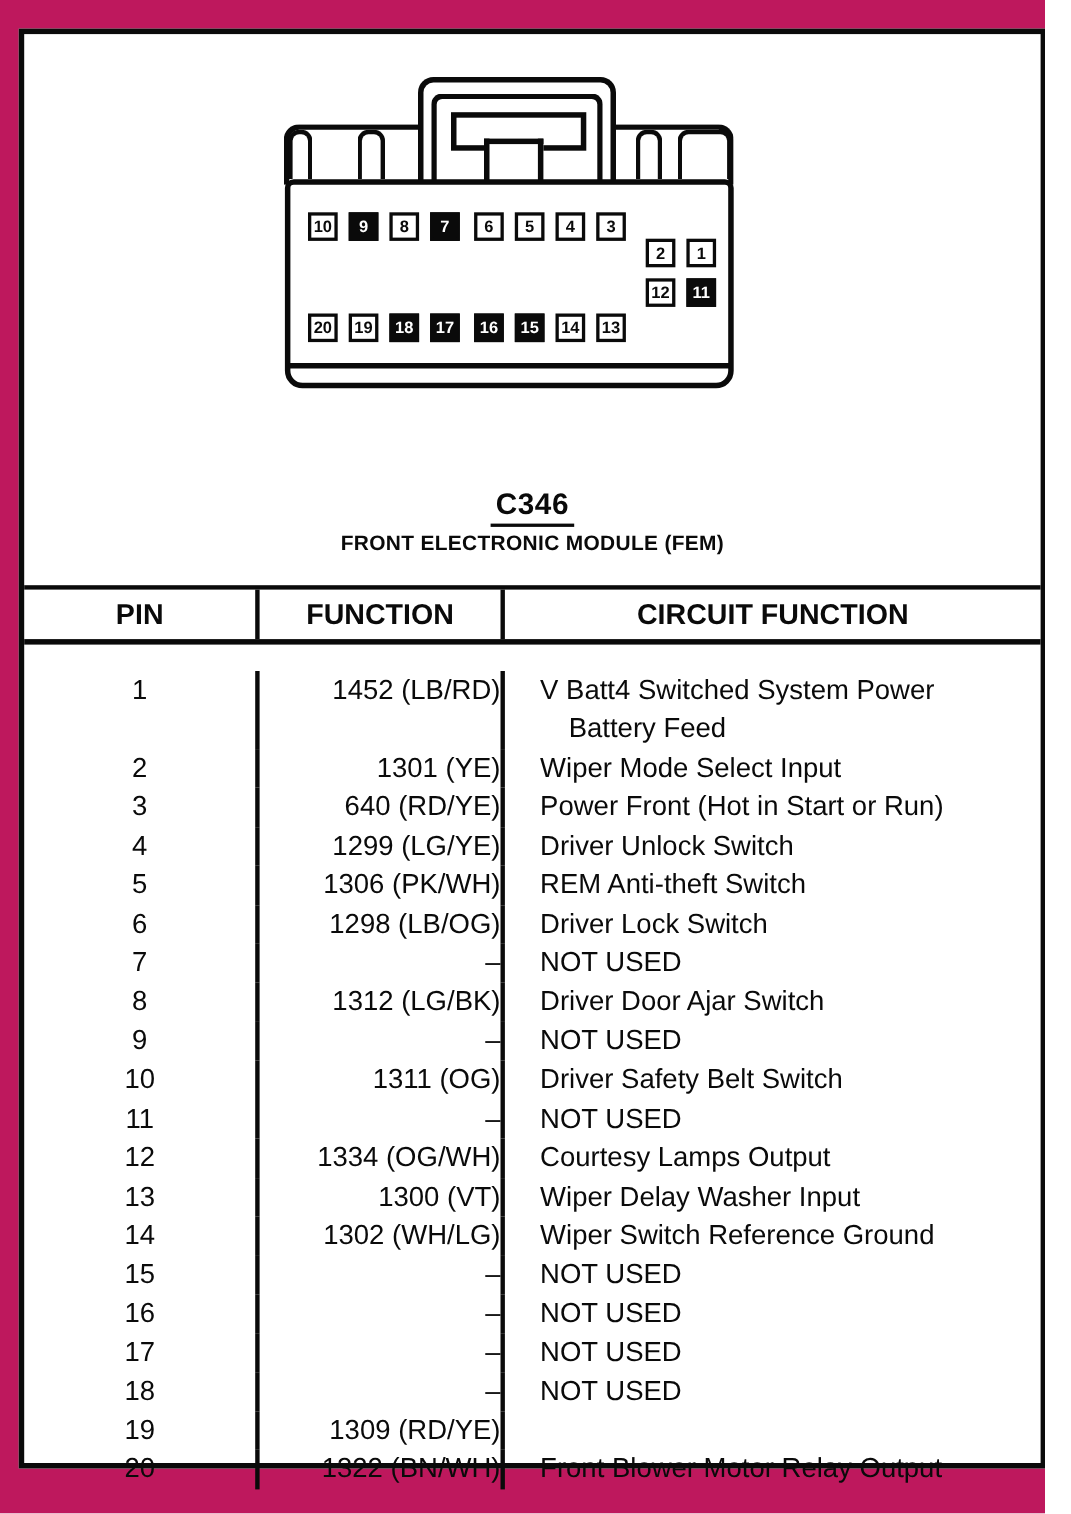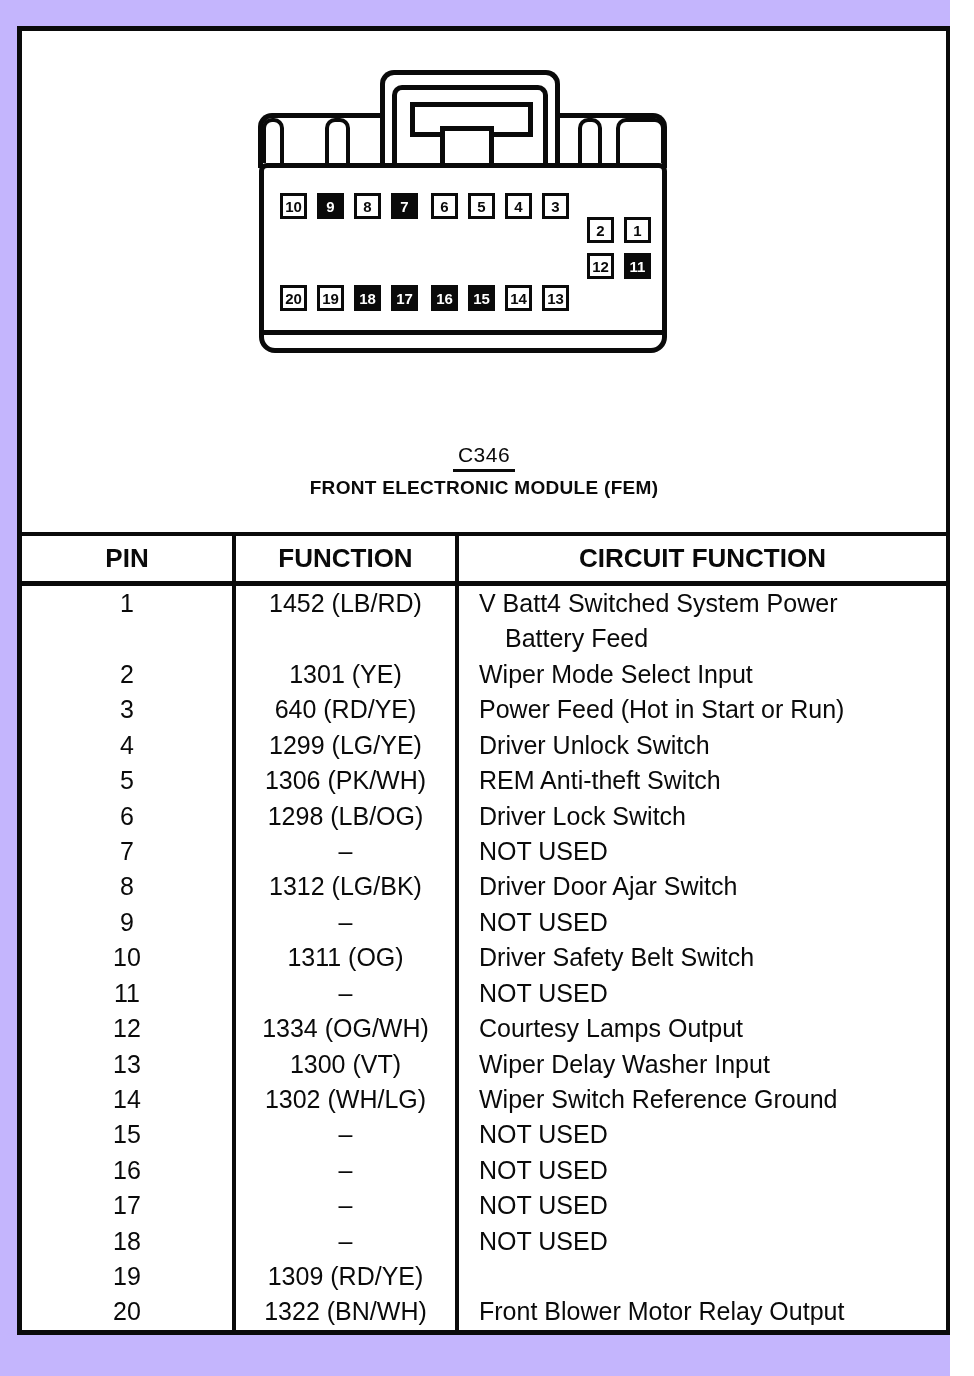--- a/index.html
+++ b/index.html
@@ -1,17 +1,17 @@
 <!DOCTYPE html>
 <html><head>
 <meta charset="utf-8">
 <style>
   html,body{margin:0;padding:0;background:#ffffff;}
   #stage{
-    position:relative;width:950px;height:1376px;background:#c4b5fd;
+    position:relative;width:950px;height:1376px;background:#be185d;
     font-family:"Liberation Sans","DejaVu Sans",sans-serif;color:#0a0a0a;
     overflow:hidden;
   }
   #pagebox{
     position:absolute;left:17px;top:26px;width:924px;height:1299px;
     border:5px solid #0a0a0a;background:#ffffff;
   }
   
   .abs{position:absolute;}
   #conn-body{
@@ -50,40 +50,40 @@
   #ridge-d{left:594px;width:41px;}
   .pin{
     position:absolute;width:21px;height:20px;border:3px solid #0a0a0a;background:#fff;
     display:flex;align-items:center;justify-content:center;
     font-size:15px;font-weight:bold;line-height:1;color:#0a0a0a;
   }
   .pin.filled{background:#0a0a0a;color:#ffffff;}
   
   #title-block{left:0;right:0;top:412px;text-align:center;}
   #connector-id{
-    display:inline-block;font-size:21px;font-weight:normal;
+    display:inline-block;font-size:27px;font-weight:bold;
     border-bottom:3px solid #0a0a0a;padding:0 5px 2px 5px;letter-spacing:0.5px;
   }
   #connector-name{font-size:19px;font-weight:bold;margin-top:5px;letter-spacing:0.3px;}
   
   #pinout-table{
     left:0;right:0;top:501px;bottom:0;
-    border-top:4px solid #0a0a0a;display:flex;flex-direction:column;
+    border-top:4px solid #0a0a0a;display:flex;flex-direction:column;gap:24px;
   }
   #table-header{
     display:flex;height:45px;border-bottom:5px solid #0a0a0a;flex:0 0 auto;
     font-size:26px;font-weight:bold;
   }
   #table-header .hc{line-height:45px;text-align:center;}
   #table-body{flex:1 1 auto;display:flex;flex-direction:column;font-size:25px;}
   .t-row{display:flex;height:35.43px;flex:0 0 auto;}
   .t-row.double{height:70.86px;}
   .c-pin{width:210px;border-right:4px solid #0a0a0a;text-align:center;line-height:35.43px;}
-  .c-circ{width:219px;border-right:4px solid #0a0a0a;text-align:center;line-height:35.43px;}
-  .c-func{flex:1;padding-left:20px;line-height:35.43px;}
+  .c-circ{width:219px;border-right:4px solid #0a0a0a;text-align:right;line-height:35.43px;}
+  .c-func{flex:1;padding-left:32px;line-height:35.43px;}
   #table-header .c-pin,#table-header .c-circ{line-height:45px;}
   .func-line{line-height:35.43px;}
   .func-line.indent{padding-left:26px;}
 </style>
 </head>
 <body>
 
 <div id="stage">
   <div id="pagebox">
 
@@ -148,21 +148,21 @@
             <div class="c-pin">2</div>
             <div class="c-circ">1301 (YE)</div>
             <div class="c-func">
               <div class="func-line">Wiper Mode Select Input</div>
             </div>
           </div>
           <div class="t-row">
             <div class="c-pin">3</div>
             <div class="c-circ">640 (RD/YE)</div>
             <div class="c-func">
-              <div class="func-line">Power Feed (Hot in Start or Run)</div>
+              <div class="func-line">Power Front (Hot in Start or Run)</div>
             </div>
           </div>
           <div class="t-row">
             <div class="c-pin">4</div>
             <div class="c-circ">1299 (LG/YE)</div>
             <div class="c-func">
               <div class="func-line">Driver Unlock Switch</div>
             </div>
           </div>
           <div class="t-row">

